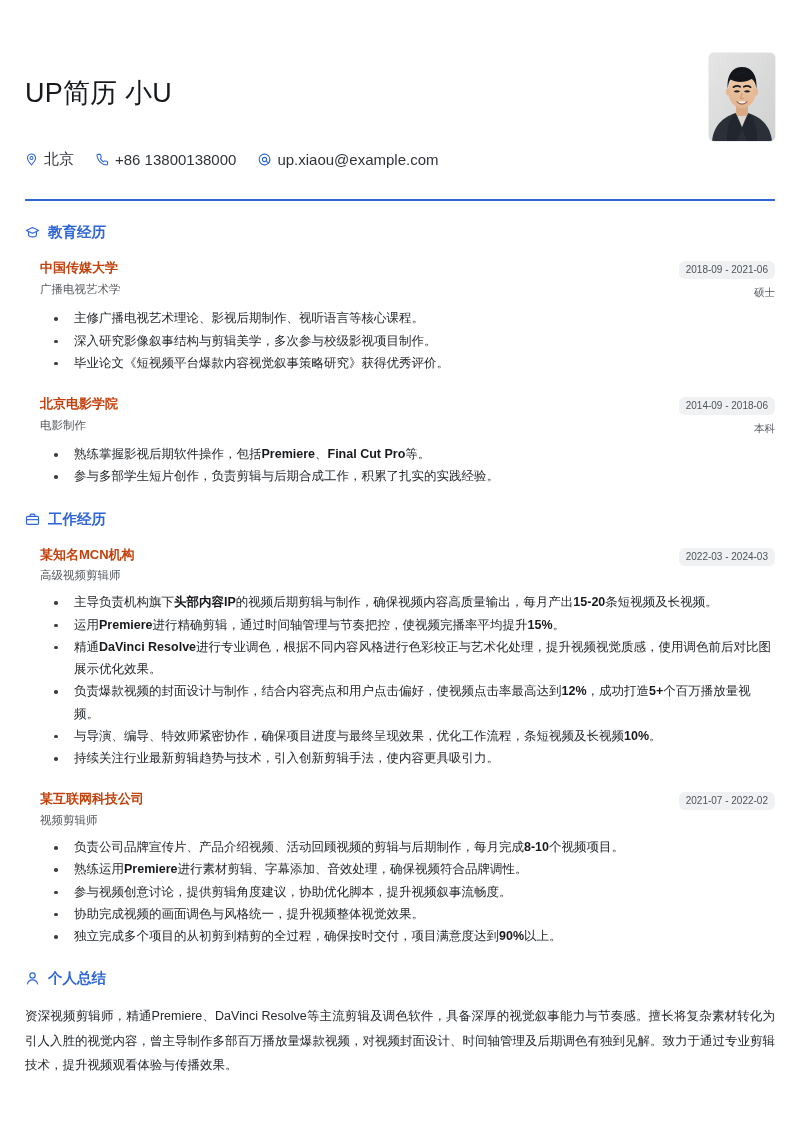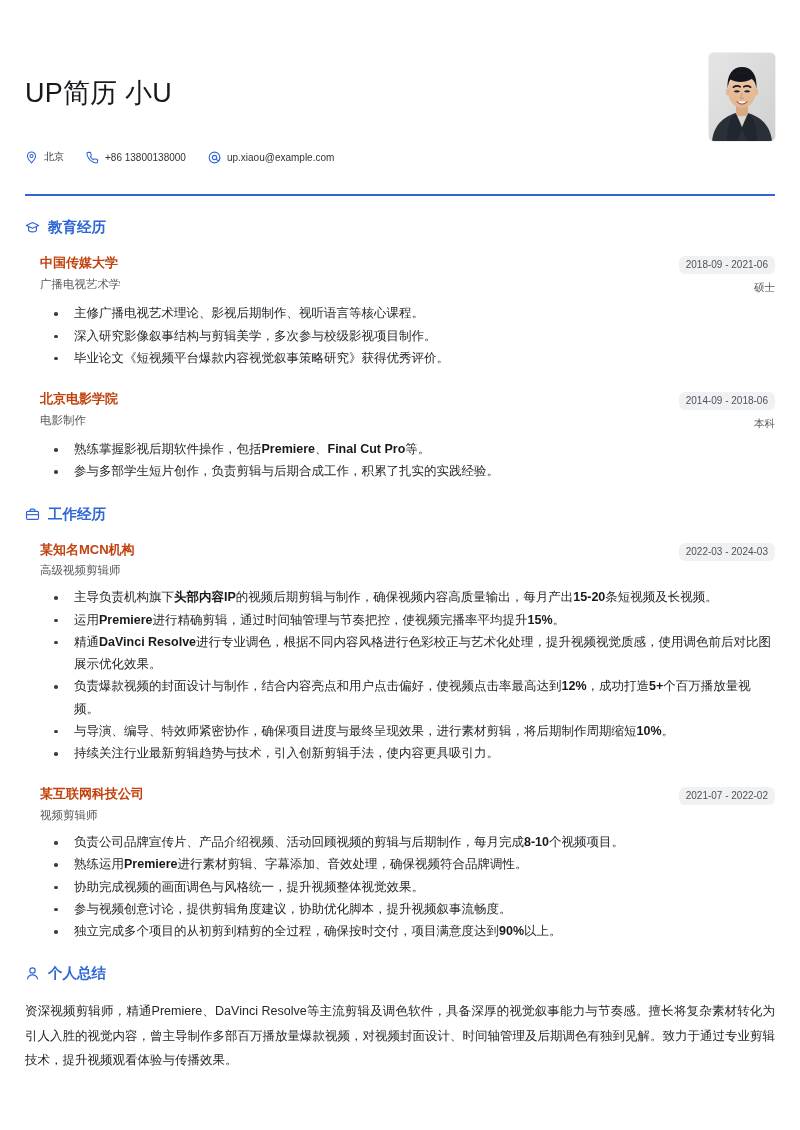--- a/index.html
+++ b/index.html
@@ -38,21 +38,21 @@
     letter-spacing: 0.2px;
     color: #17191c;
     margin: 0;
     line-height: 1.2;
   }
   .contact-row {
     display: flex;
     align-items: center;
     margin-top: 41px;
     gap: 22px;
-    font-size: 10px;
+    font-size: 15px;
     color: #2f3338;
   }
   .contact-item {
     display: flex;
     align-items: center;
     gap: 6px;
     white-space: nowrap;
   }
   .contact-item .ico {
     display: inline-flex;
@@ -322,37 +322,37 @@
               <div class="entry-org">某知名MCN机构</div>
               <div class="entry-role">高级视频剪辑师</div>
             </div>
             <div class="entry-meta"><span class="date-badge">2022-03 - 2024-03</span></div>
           </div>
           <ul class="bullets">
             <li><span>主导负责机构旗下</span><b>头部内容IP</b><span>的视频后期剪辑与制作，确保视频内容高质量输出，每月产出</span><b>15-20</b><span>条短视频及长视频。</span></li>
             <li><span>运用</span><b>Premiere</b><span>进行精确剪辑，通过时间轴管理与节奏把控，使视频完播率平均提升</span><b>15%</b><span>。</span></li>
             <li><span>精通</span><b>DaVinci Resolve</b><span>进行专业调色，根据不同内容风格进行色彩校正与艺术化处理，提升视频视觉质感，使用调色前后对比图展示优化效果。</span></li>
             <li><span>负责爆款视频的封面设计与制作，结合内容亮点和用户点击偏好，使视频点击率最高达到</span><b>12%</b><span>，成功打造</span><b>5+</b><span>个百万播放量视频。</span></li>
-            <li><span>与导演、编导、特效师紧密协作，确保项目进度与最终呈现效果，进行素材剪辑，将后期制作周期缩短</span><b>10%</b><span>。</span></li>
+            <li><span>与导演、编导、特效师紧密协作，确保项目进度与最终呈现效果，优化工作流程，条短视频及长视频</span><b>10%</b><span>。</span></li>
             <li><span>持续关注行业最新剪辑趋势与技术，引入创新剪辑手法，使内容更具吸引力。</span></li>
           </ul>
         </div>
         <div class="entry">
           <div class="entry-head">
             <div class="entry-main">
               <div class="entry-org">某互联网科技公司</div>
               <div class="entry-role">视频剪辑师</div>
             </div>
             <div class="entry-meta"><span class="date-badge">2021-07 - 2022-02</span></div>
           </div>
           <ul class="bullets">
             <li><span>负责公司品牌宣传片、产品介绍视频、活动回顾视频的剪辑与后期制作，每月完成</span><b>8-10</b><span>个视频项目。</span></li>
             <li><span>熟练运用</span><b>Premiere</b><span>进行素材剪辑、字幕添加、音效处理，确保视频符合品牌调性。</span></li>
+            <li><span>参与视频创意讨论，提供剪辑角度建议，协助优化脚本，提升视频叙事流畅度。</span></li>
             <li><span>协助完成视频的画面调色与风格统一，提升视频整体视觉效果。</span></li>
-            <li><span>参与视频创意讨论，提供剪辑角度建议，协助优化脚本，提升视频叙事流畅度。</span></li>
             <li><span>独立完成多个项目的从初剪到精剪的全过程，确保按时交付，项目满意度达到</span><b>90%</b><span>以上。</span></li>
           </ul>
         </div>
       </div>
       <div class="section">
         <div class="section-title">
           <span class="ico">
             <svg viewBox="0 0 18 18" width="15" height="15" fill="none" stroke="currentColor" stroke-width="1.4" stroke-linecap="round">
               <circle cx="9" cy="5.4" r="3.2"></circle>
               <path d="M2.9 15.6c.7-3.3 3.2-5 6.1-5s5.4 1.7 6.1 5"></path>

